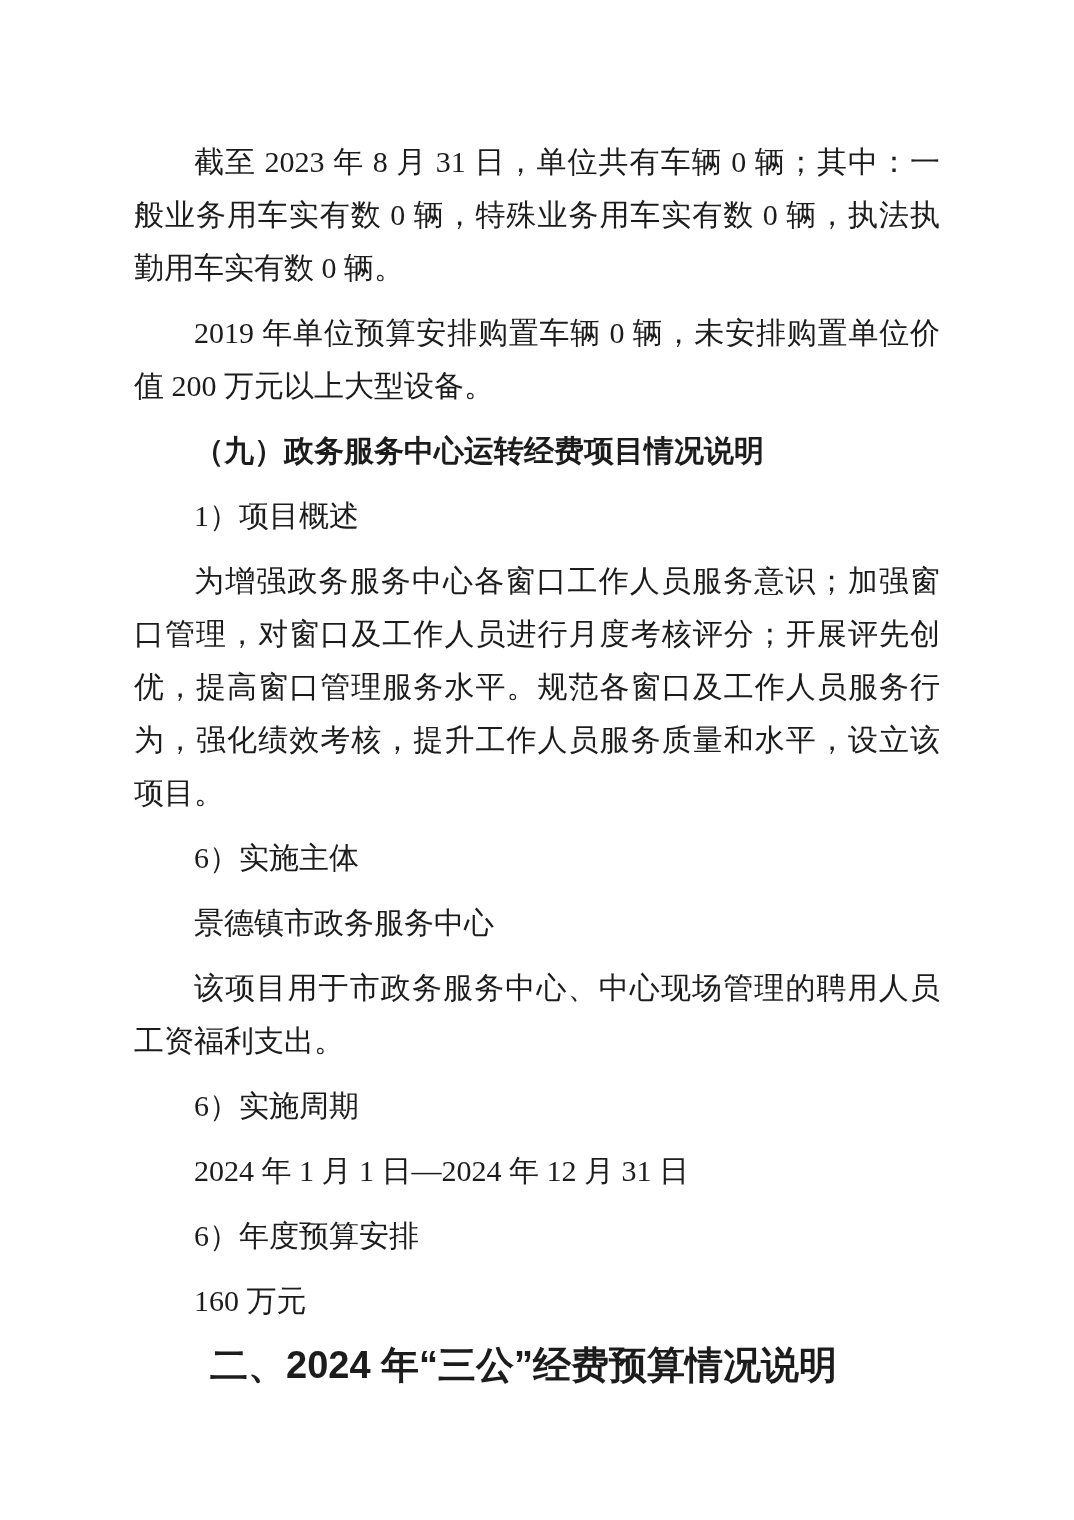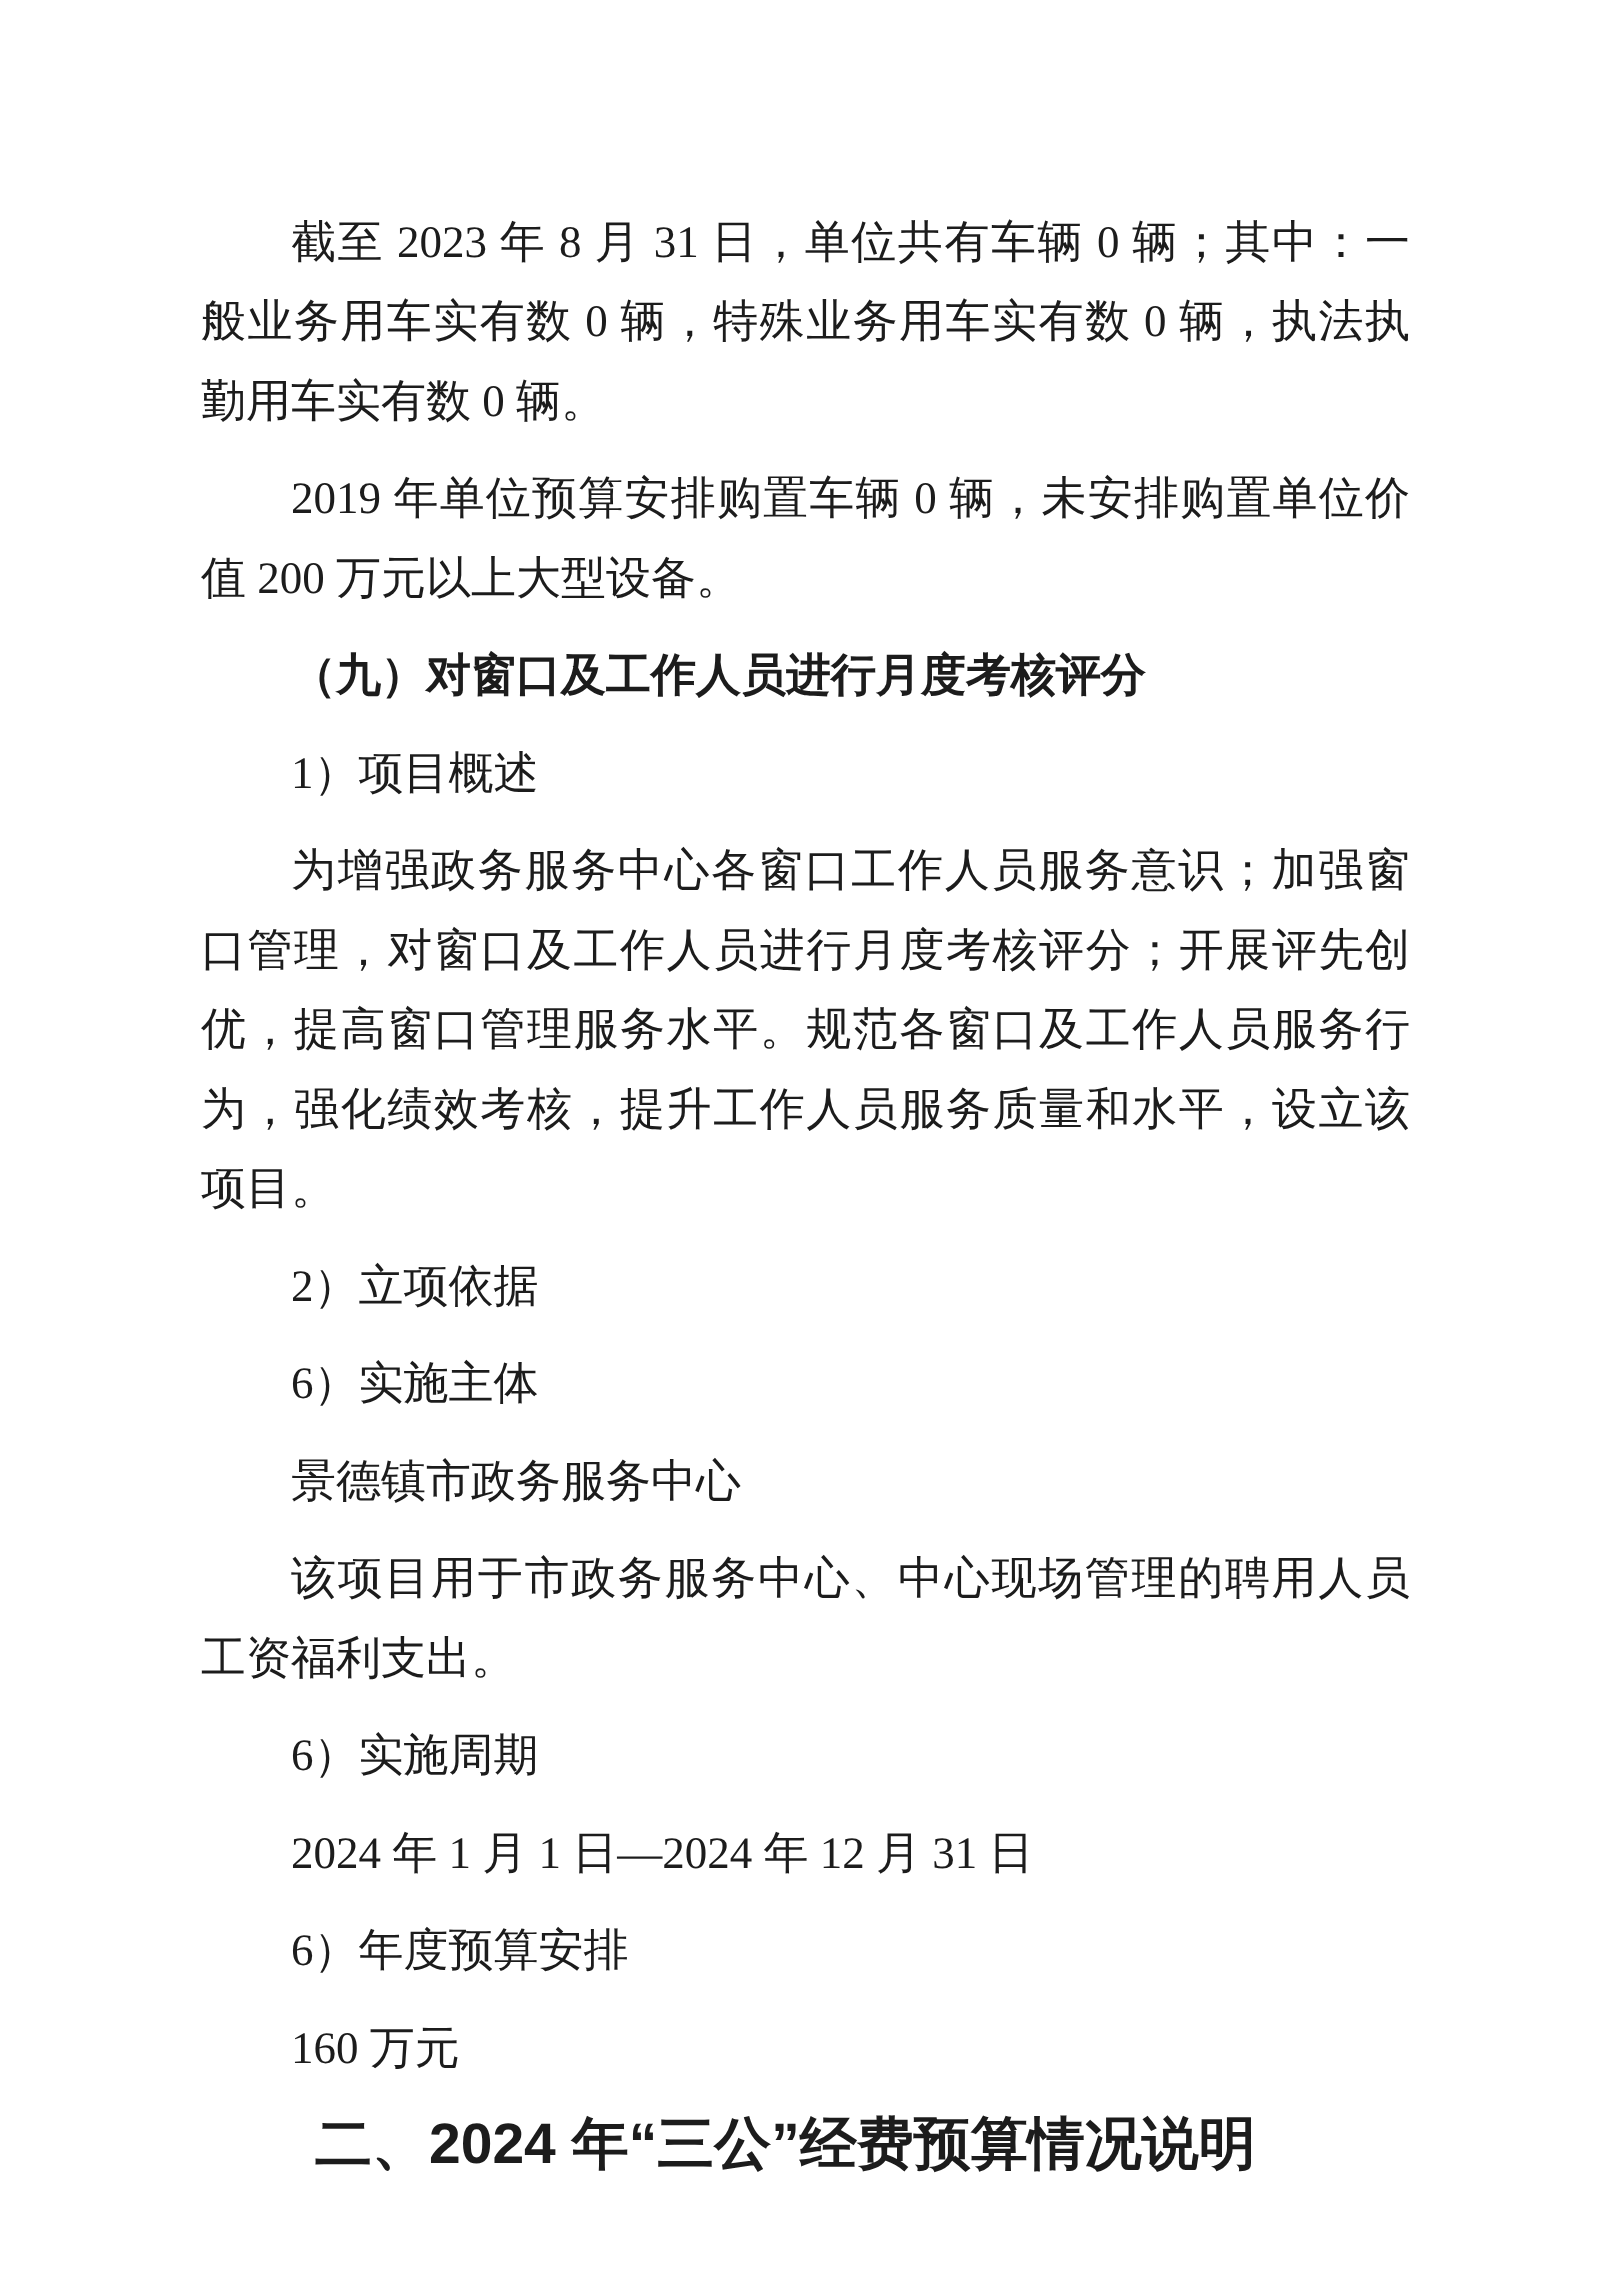--- a/index.html
+++ b/index.html
@@ -34,24 +34,23 @@
     font-family: "Liberation Sans", "DejaVu Sans", sans-serif;
     font-size: 38px;
   }
 </style>
 </head>
 <body>
 
 <div class="page">
   <p class="para">截至 2023 年 8 月 31 日，单位共有车辆 0 辆；其中：一般业务用车实有数 0 辆，特殊业务用车实有数 0 辆，执法执勤用车实有数 0 辆。</p>
   <p class="para">2019 年单位预算安排购置车辆 0 辆，未安排购置单位价值 200 万元以上大型设备。</p>
-  <p class="para heading-kai">（九）对窗口及工作人员进行月度考核评分</p>
+  <p class="para heading-kai">（九）政务服务中心运转经费项目情况说明</p>
   <p class="para">1）项目概述</p>
   <p class="para">为增强政务服务中心各窗口工作人员服务意识；加强窗口管理，对窗口及工作人员进行月度考核评分；开展评先创优，提高窗口管理服务水平。规范各窗口及工作人员服务行为，强化绩效考核，提升工作人员服务质量和水平，设立该项目。</p>
-  <p class="para">2）立项依据</p>
   <p class="para">6）实施主体</p>
   <p class="para">景德镇市政务服务中心</p>
   <p class="para">该项目用于市政务服务中心、中心现场管理的聘用人员工资福利支出。</p>
   <p class="para">6）实施周期</p>
   <p class="para">2024 年 1 月 1 日—2024 年 12 月 31 日</p>
   <p class="para">6）年度预算安排</p>
   <p class="para">160 万元</p>
   <p class="para heading-hei">二、2024 年“三公”经费预算情况说明</p>
 </div>
 

